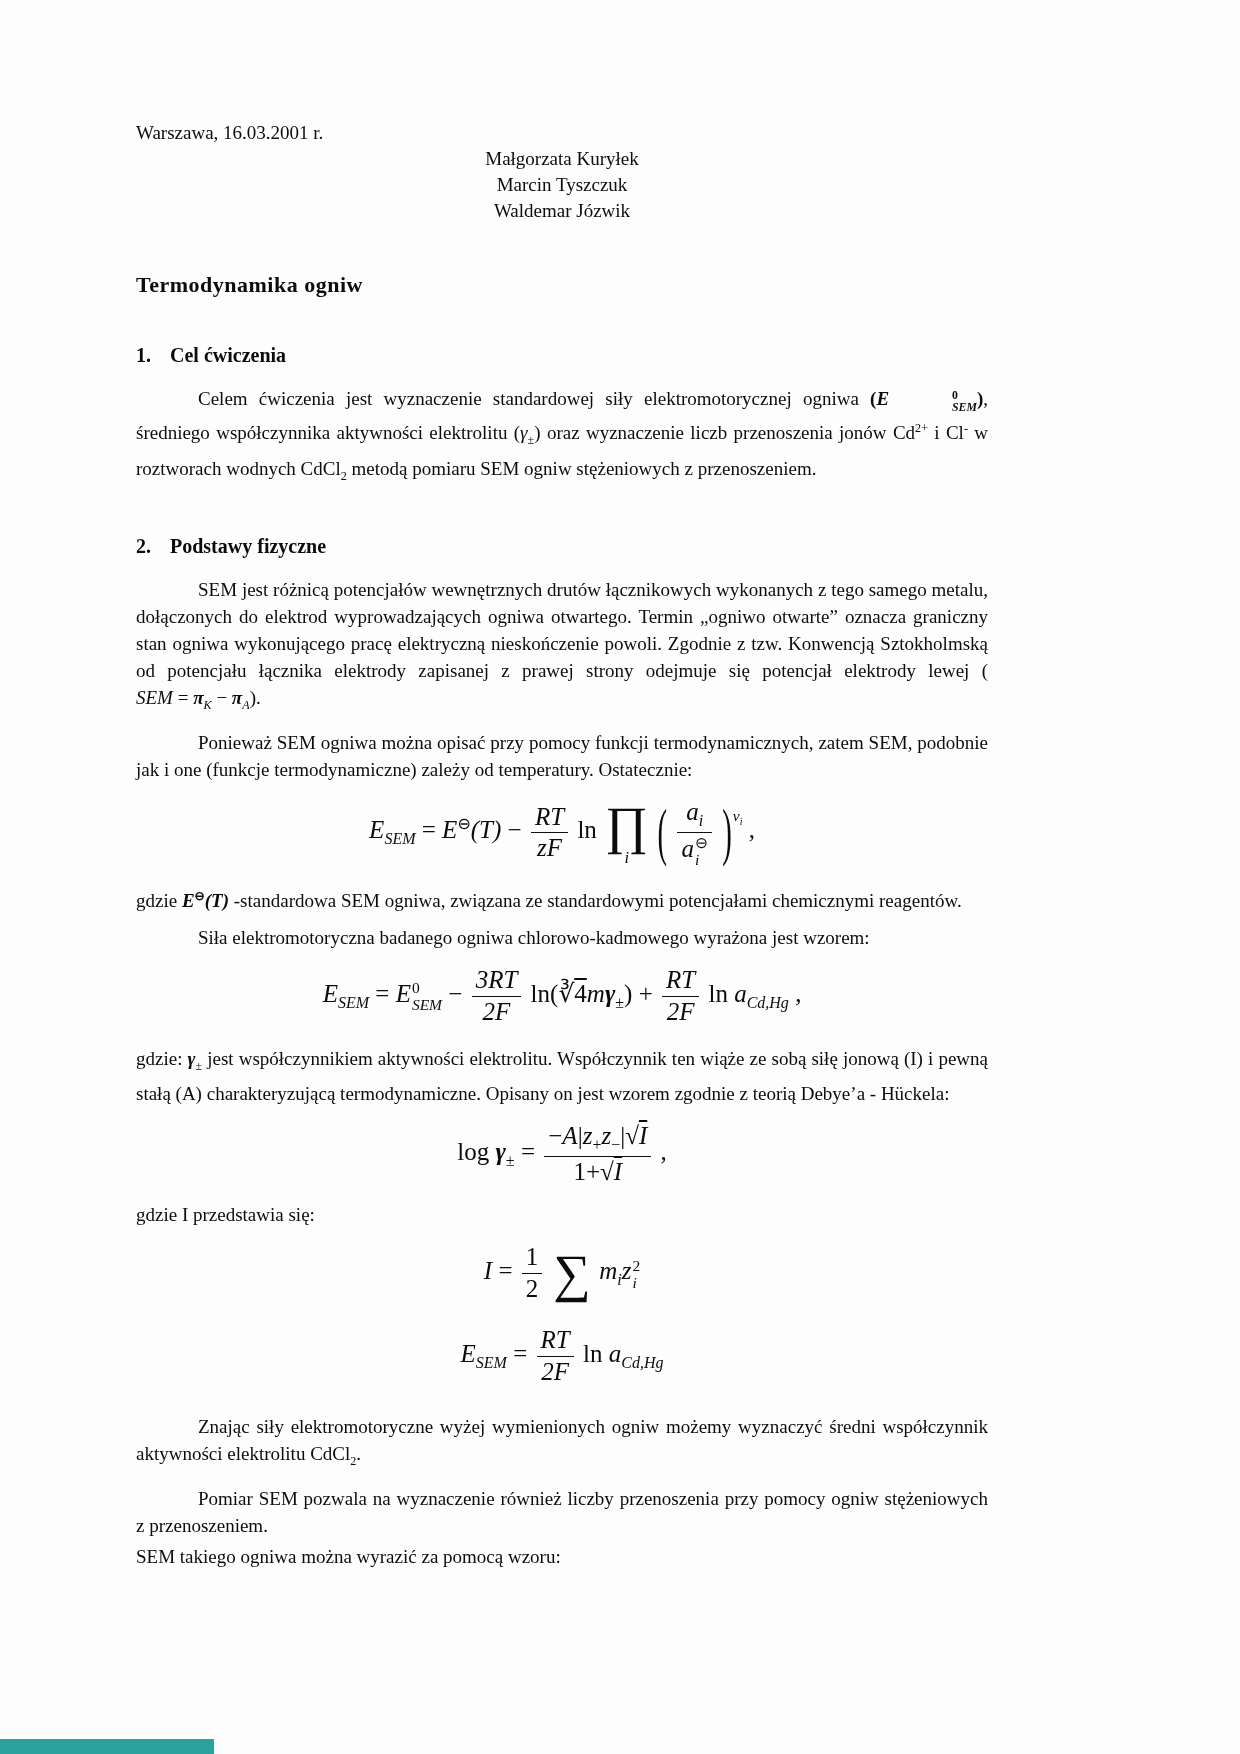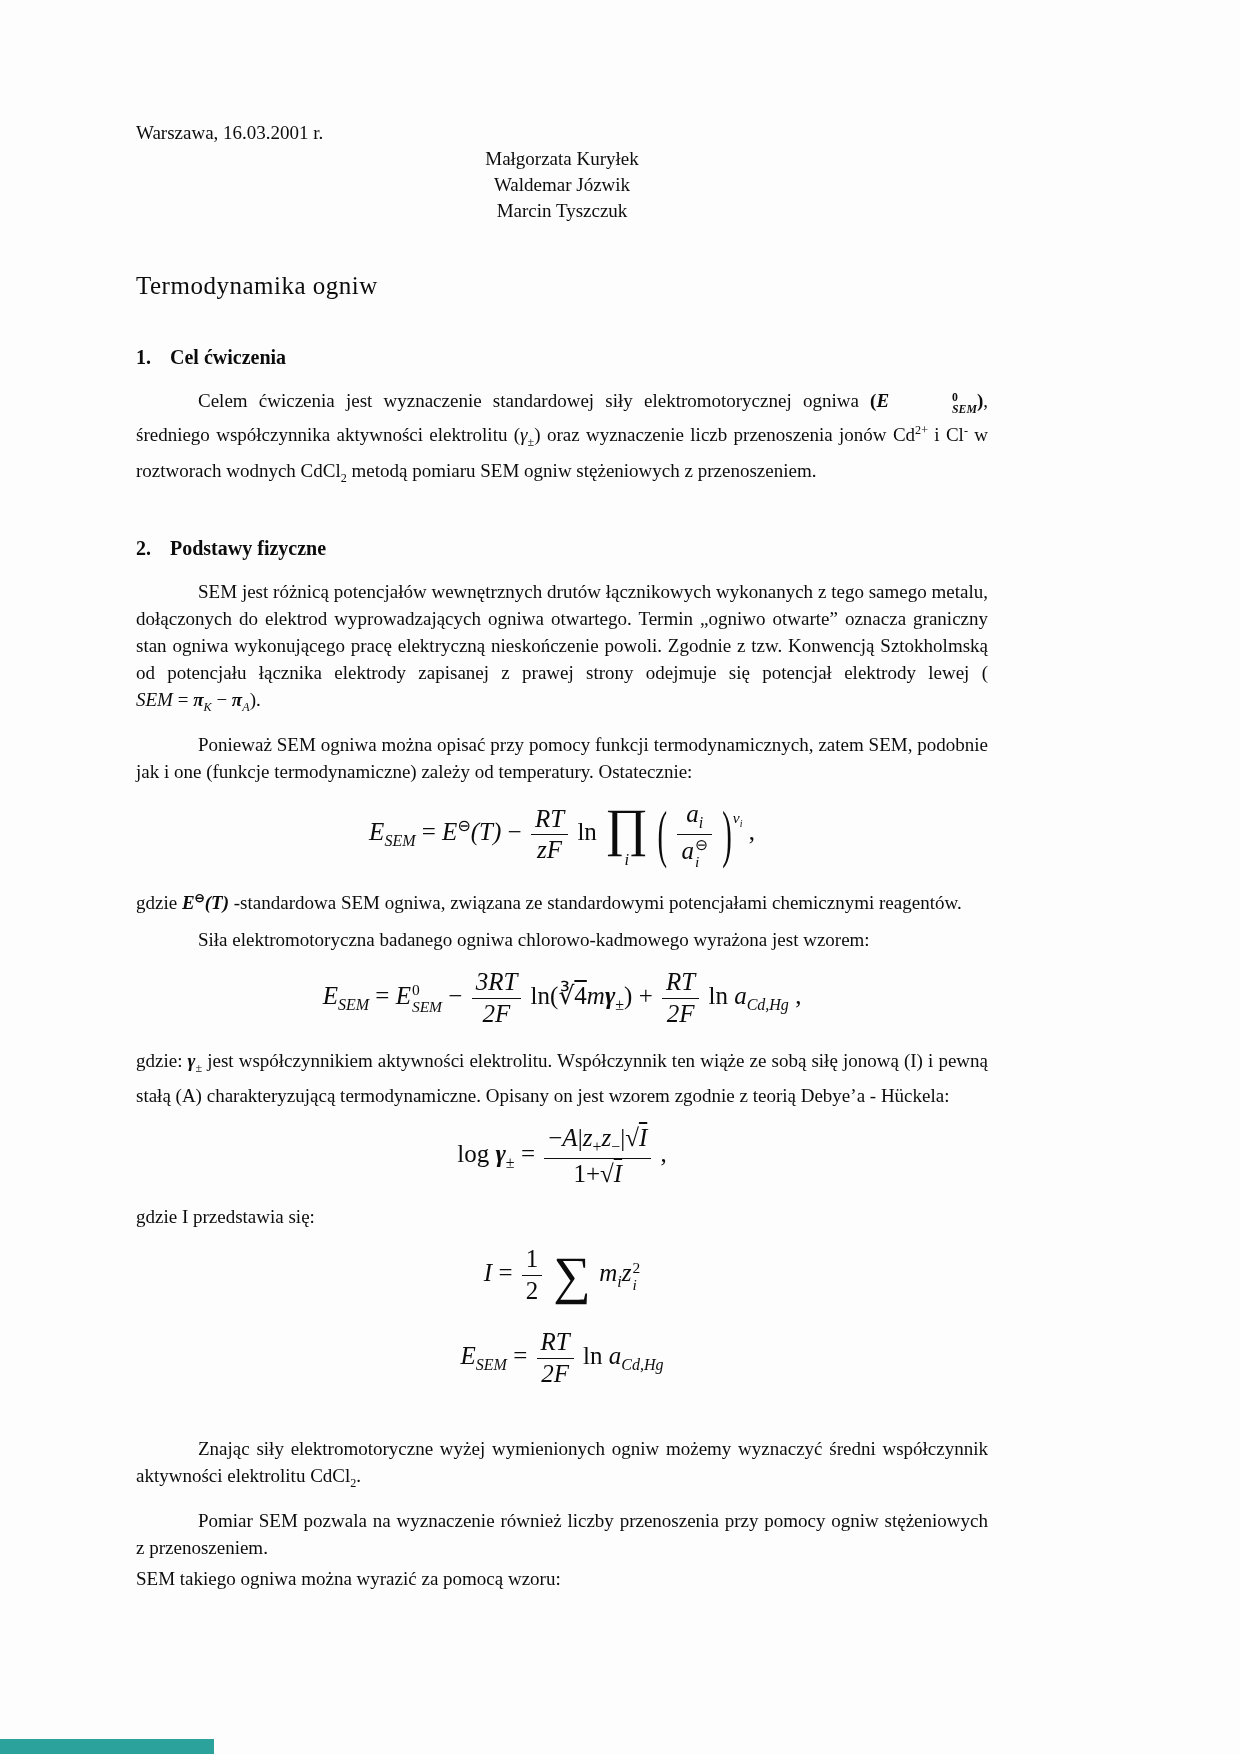--- a/index.html
+++ b/index.html
@@ -5,21 +5,21 @@
   html,body{margin:0;padding:0;}
   body{
     width:1240px;height:1754px;
     background:#fdfdfd;color:#0c0c0c;
     font-family:"Liberation Serif", serif;
     position:relative;overflow:hidden;
   }
   .content{padding:120px 252px 0 136px;box-sizing:border-box;}
   .dateline{font-size:19px;line-height:26px;}
   .authors div{font-size:19px;line-height:26px;text-align:center;}
-  .doc-title{font-size:25px;font-weight:normal;margin:48px 0 0 0;letter-spacing:0.5px;}
+  .doc-title{font-size:22px;font-weight:bold;margin:48px 0 0 0;letter-spacing:0.5px;}
   .sec{margin-top:46px;font-size:20px;font-weight:bold;}
   .sec .num{display:inline-block;width:34px;}
   p{margin:18px 0 0 0;font-size:19px;line-height:27px;text-align:justify;}
   p.indent{text-indent:62px;}
   p.tight{margin-top:10px;}
   sub{font-size:0.64em;}
   sup{font-size:0.64em;}
   .vr{font-style:italic;}
   .bold{font-weight:bold;}
   
@@ -44,22 +44,22 @@
 </style>
 </head>
 <body>
 
 <div class="content">
 
   <div class="dateline">Warszawa, 16.03.2001 r.</div>
 
   <div class="authors">
     <div>Małgorzata Kuryłek</div>
+    <div>Marcin Tyszczuk</div>
     <div>Waldemar Józwik</div>
-    <div>Marcin Tyszczuk</div>
   </div>
 
   <div class="doc-title">Termodynamika ogniw</div>
 
   <div class="sec">
     <span class="num">1.</span><span>Cel ćwiczenia</span>
   </div>
 
   <p class="indent">
     <span>Celem ćwiczenia jest wyznaczenie standardowej siły elektromotorycznej ogniwa </span><span class="inline-math bold"><span>(</span><span class="vr">E</span><span class="supsub"><span class="t">0</span><span class="b vr">SEM</span></span><span>)</span></span><span>, średniego współczynnika aktywności elektrolitu (</span><span class="vr">γ</span><sub>±</sub><span>) oraz wyznaczenie liczb przenoszenia jonów Cd</span><sup>2+</sup><span> i Cl</span><sup>-</sup><span> w roztworach wodnych CdCl</span><sub>2</sub><span> metodą pomiaru SEM ogniw stężeniowych z przenoszeniem.</span>
@@ -135,21 +135,21 @@
 
 
   <div class="formula" style="margin-top:20px;margin-bottom:24px;">
     <span class="vr">E</span><sub class="vr">SEM</sub>
     <span>=</span>
     <span class="frac"><span class="num vr">RT</span><span class="den vr">2F</span></span>
     <span>ln</span>
     <span class="vr">a</span><sub class="vr">Cd,Hg</sub>
   </div>
 
-  <p class="indent" style="margin-top:46px;">
+  <p class="indent" style="margin-top:26px;">
     <span>Znając siły elektromotoryczne wyżej wymienionych ogniw możemy wyznaczyć średni współczynnik aktywności elektrolitu CdCl</span><sub>2</sub><span>.</span>
   </p>
 
   <p class="indent tight">Pomiar SEM pozwala na wyznaczenie również liczby przenoszenia przy pomocy ogniw stężeniowych z przenoszeniem.</p>
 
   <p class="tight" style="margin-top:4px;">SEM takiego ogniwa można wyrazić za pomocą wzoru:</p>
 
 </div>
 
 <div class="footer-bar"></div>

